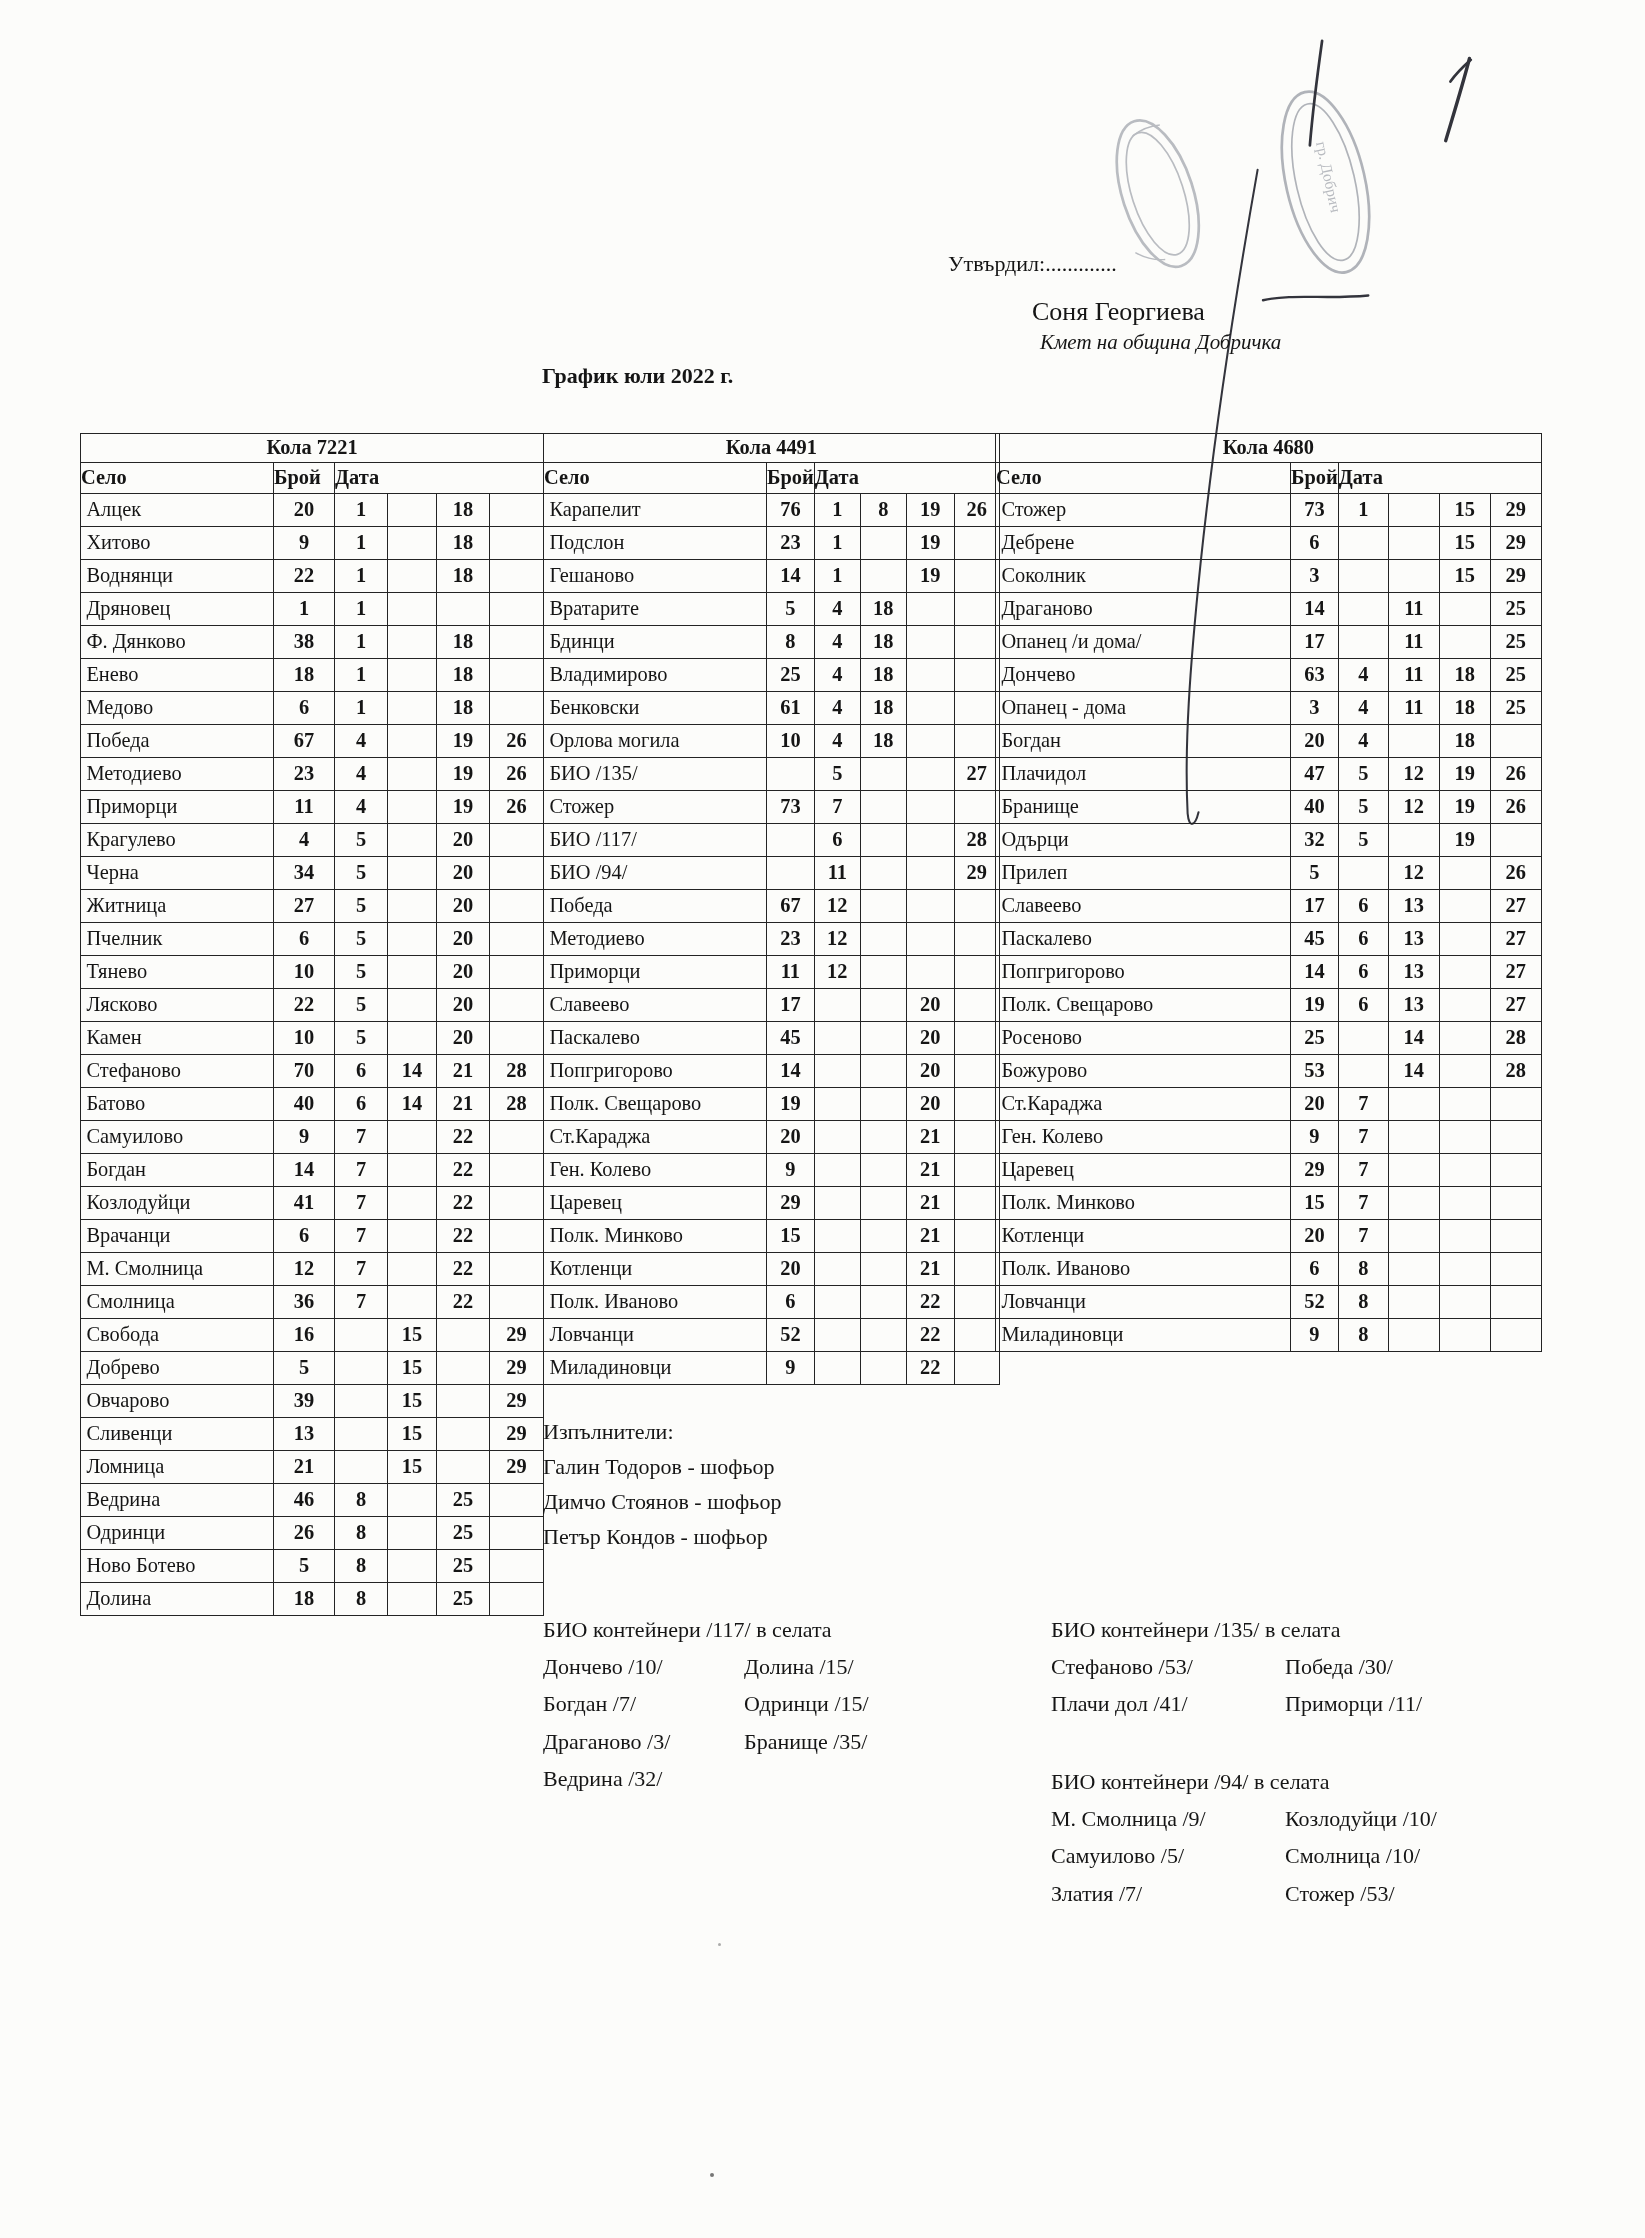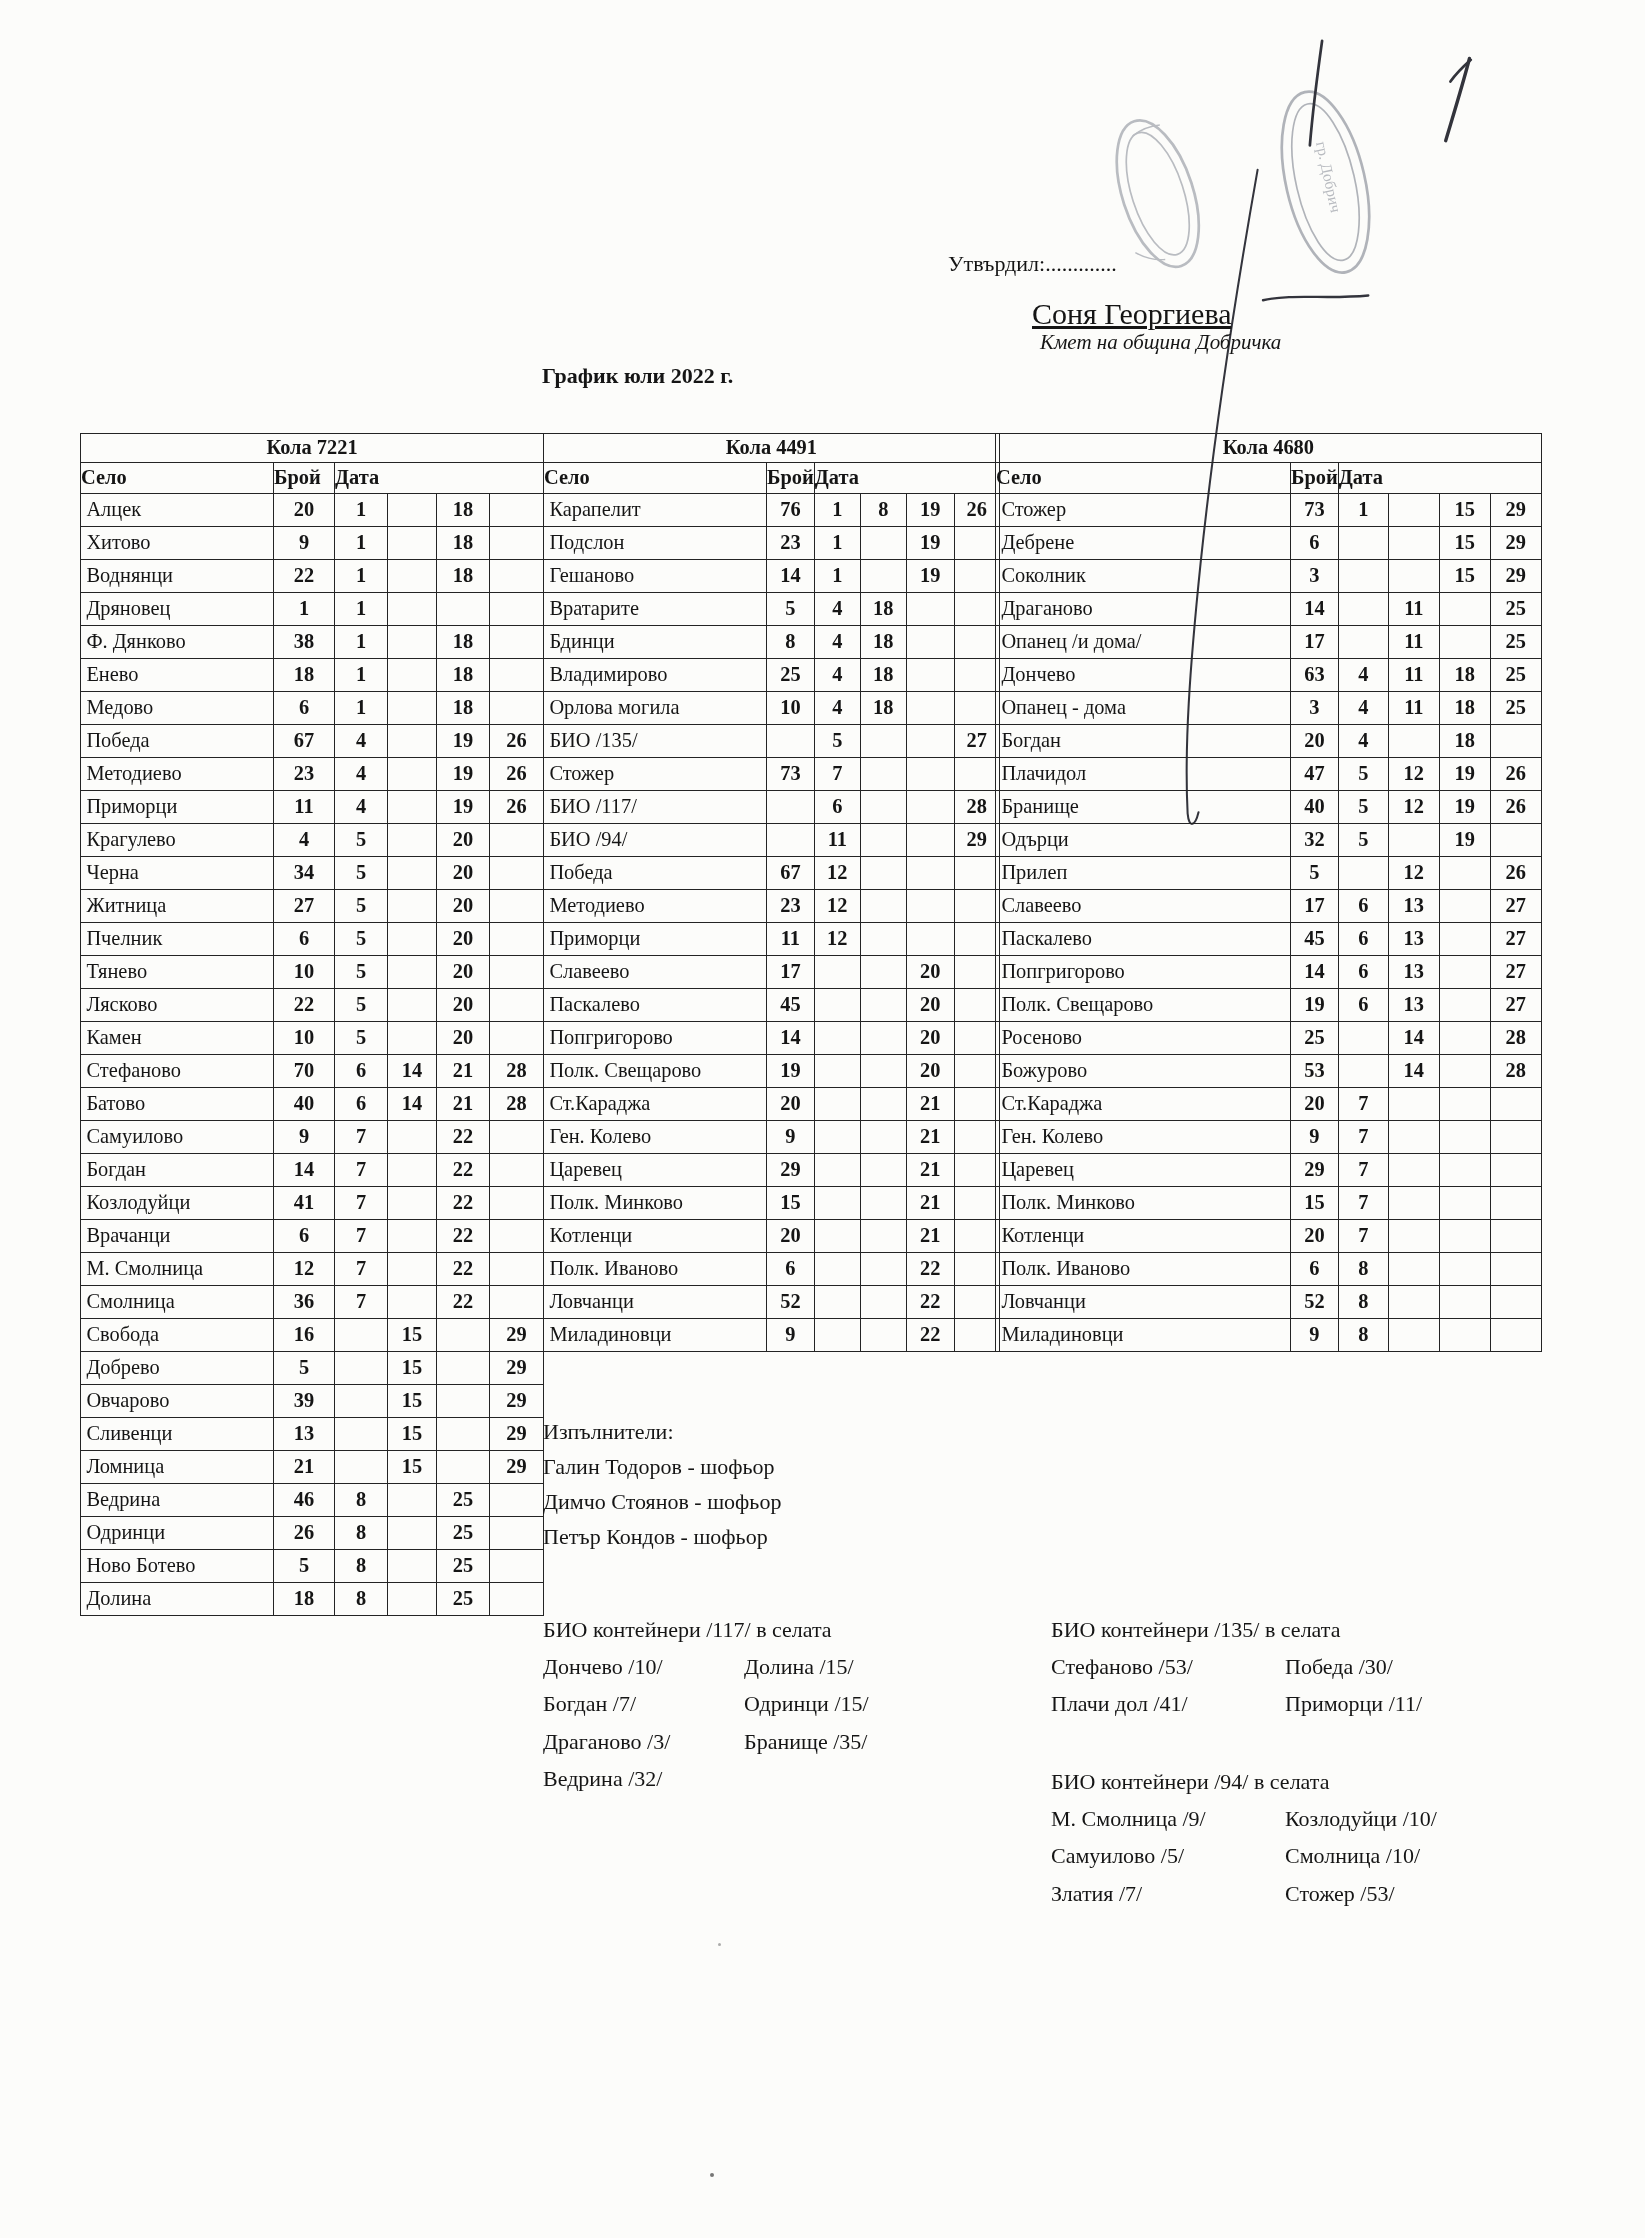--- a/index.html
+++ b/index.html
@@ -4,21 +4,21 @@
 <style>
   * { margin:0; padding:0; box-sizing:border-box; }
   html,body { background:#ffffff; }
   .page {
     position:relative; width:1646px; height:2239px;
     background:#fcfcfa; overflow:hidden;
     font-family:"Liberation Serif", serif; color:#151515;
   }
   
   .approve-label { position:absolute; left:948px; top:251px; font-size:22px; }
-  .approver-name { position:absolute; left:1032px; top:297px; font-size:30px;text-decoration:underline; }
+  .approver-name { position:absolute; left:1032px; top:297px; font-size:26px; }
   .approver-title{ position:absolute; left:1040px; top:330px; font-size:21px; font-style:italic; }
   .doc-title     { position:absolute; left:542px;  top:363px; font-size:22px; font-weight:bold; }
   
   .table-slot { position:absolute; }
   .t1 { left:80px;  top:433px; }
   .t2 { left:543px;  top:433px; }
   .t3 { left:995px; top:433px; }
   table.sched { border-collapse:collapse; table-layout:fixed; background:transparent; }
   table.sched td { border:1.4px solid #242424; font-size:20.4px; white-space:nowrap; }
   table.sched tr { height:33px; }
@@ -427,20 +427,28 @@
             <td class="v-cell">Бдинци</td>
             <td class="n-cell">8</td>
             <td class="n-cell">4</td>
             <td class="n-cell">18</td>
             <td class="n-cell"></td>
             <td class="n-cell"></td>
           </tr>
           <tr>
             <td class="v-cell">Владимирово</td>
             <td class="n-cell">25</td>
+            <td class="n-cell">4</td>
+            <td class="n-cell">18</td>
+            <td class="n-cell"></td>
+            <td class="n-cell"></td>
+          </tr>
+          <tr>
+            <td class="v-cell">Бенковски</td>
+            <td class="n-cell">61</td>
             <td class="n-cell">4</td>
             <td class="n-cell">18</td>
             <td class="n-cell"></td>
             <td class="n-cell"></td>
           </tr>
           <tr>
             <td class="v-cell">Орлова могила</td>
             <td class="n-cell">10</td>
             <td class="n-cell">4</td>
             <td class="n-cell">18</td>

